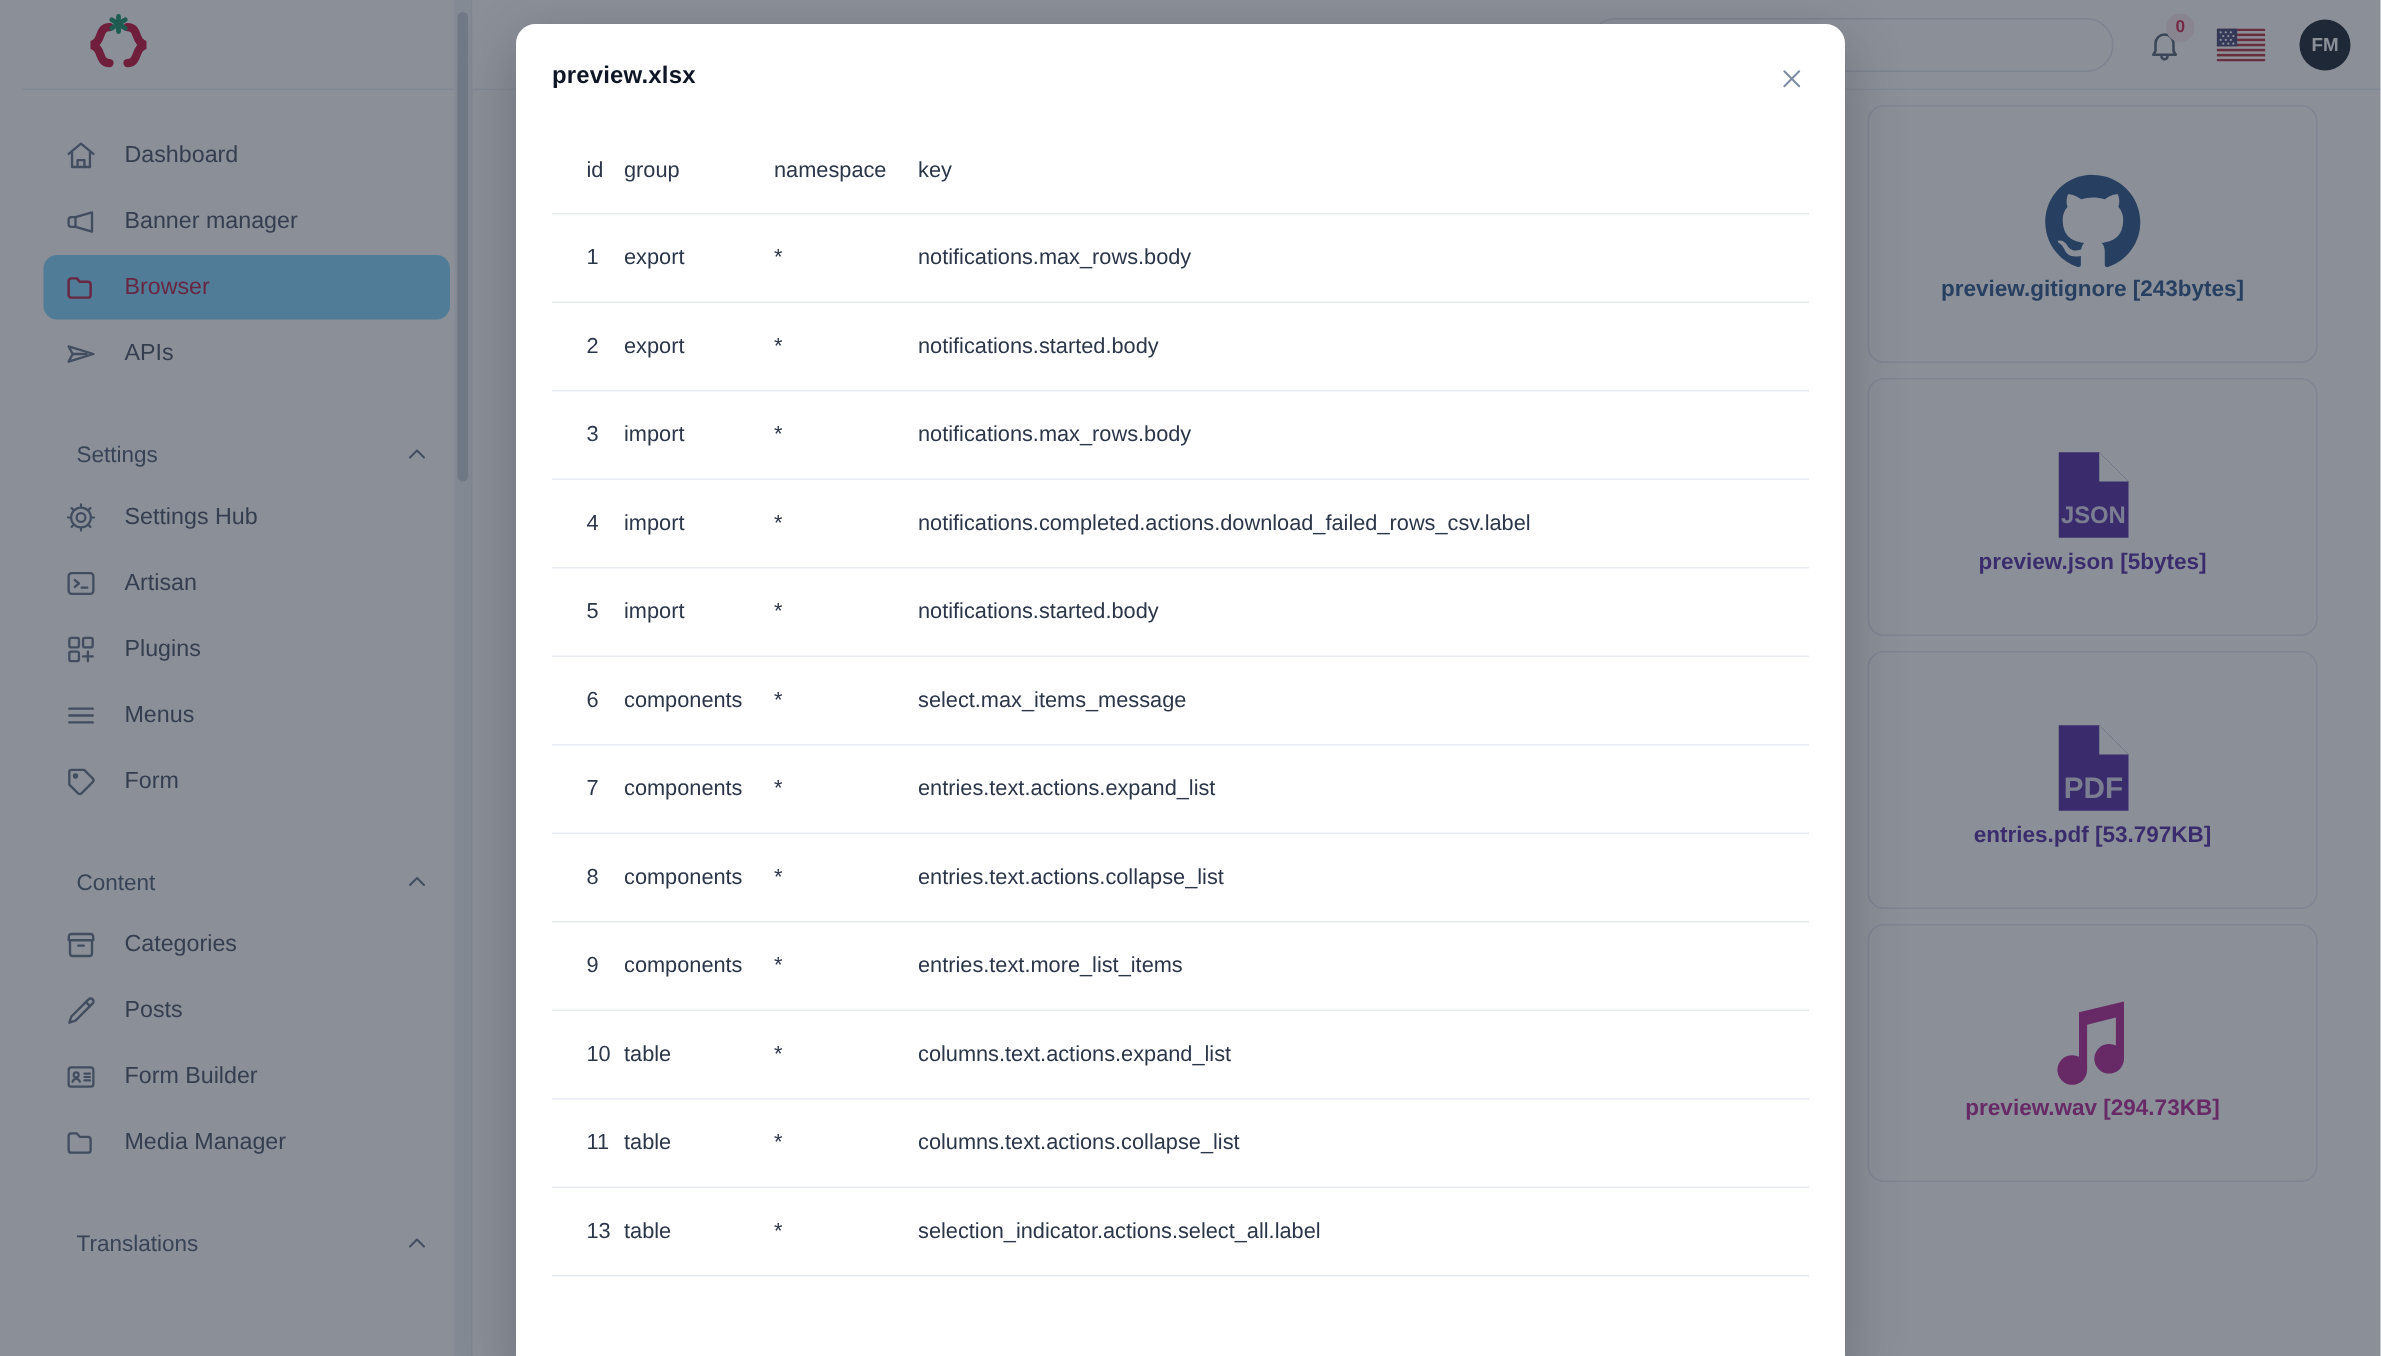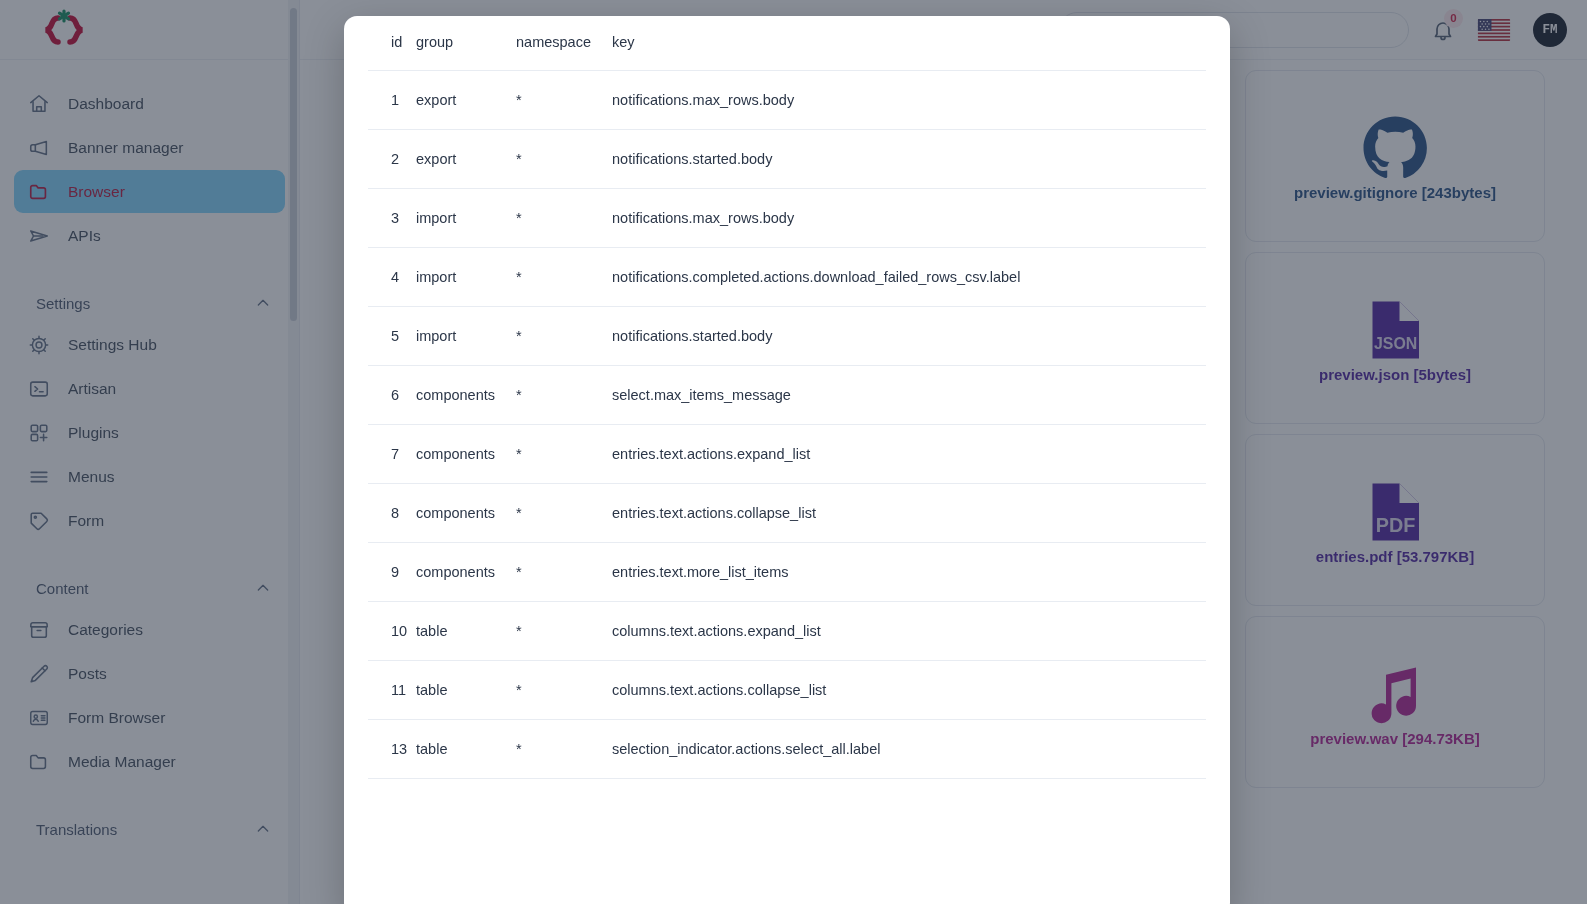--- a/index.html
+++ b/index.html
@@ -22,20 +22,21 @@
   
   .sidebar {
     width: 300px;
     flex: 0 0 300px;
     height: 904px;
     background: #ffffff;
     border-right: 1px solid #e6e9ee;
     position: relative;
     display: flex;
     flex-direction: column;
+    margin-left: 15px;
   }
   .brand {
     height: 60px;
     flex: 0 0 60px;
     display: flex;
     align-items: center;
     padding-left: 36px;
     border-bottom: 1px solid #eceff3;
   }
   .brand-logo { width: 56px; height: 42px; display: block; }
@@ -144,21 +145,20 @@
     display: flex; align-items: center; justify-content: center;
     padding: 0 4px;
   }
   .flag { width: 34px; height: 22px; display: block; border-radius: 2px; cursor: pointer; }
   .avatar {
     width: 34px; height: 34px; border-radius: 50%;
     background: #0d1523; color: #ffffff;
     font-size: 12.5px; font-weight: bold;
     display: flex; align-items: center; justify-content: center;
     cursor: pointer;
-    font-family: Liberation Mono, monospace;
   }
 
   .content {
     flex: 1 1 auto;
     overflow: hidden;
     padding: 0 20px;
     position: relative;
   }
   .file-grid {
     display: flex;
@@ -425,21 +425,21 @@
 
         <div class="nav-item">
           <span class="ic">
             <svg viewBox="0 0 24 24" fill="none" stroke="currentColor" stroke-width="1.6" stroke-linecap="round" stroke-linejoin="round">
               <rect x="3" y="5" width="18" height="14" rx="2"></rect>
               <circle cx="8.5" cy="10.5" r="1.8"></circle>
               <path d="M5.8 15.5c.5-1.5 1.6-2.2 2.7-2.2s2.2.7 2.7 2.2"></path>
               <path d="M14.5 9.5h4M14.5 12h4M14.5 14.5h4"></path>
             </svg>
           </span>
-          <span>Form Browser</span>
+          <span>Form Builder</span>
         </div>
 
         <div class="nav-item">
           <span class="ic">
             <svg viewBox="0 0 24 24" fill="none" stroke="currentColor" stroke-width="1.7" stroke-linecap="round" stroke-linejoin="round">
               <path d="M3 7a2 2 0 0 1 2-2h4l2 2.5h6a2 2 0 0 1 2 2V17a2 2 0 0 1-2 2H5a2 2 0 0 1-2-2V7z"></path>
             </svg>
           </span>
           <span>Media Manager</span>
         </div>
@@ -565,20 +565,30 @@
         </div>
 
       </div>
     </div>
   </div>
 </div>
 
 <div class="overlay"></div>
 
 <div class="modal">
+  <div class="modal-head">
+    <div class="modal-title">preview.xlsx</div>
+    <div class="modal-close">
+      <span class="ic">
+        <svg viewBox="0 0 24 24" fill="none" stroke="currentColor" stroke-width="1.9" stroke-linecap="round">
+          <path d="M5 5l14 14M19 5 5 19"></path>
+        </svg>
+      </span>
+    </div>
+  </div>
 
   <div class="modal-body">
     <table class="preview">
       <thead>
         <tr>
           <th class="col-id">id</th>
           <th class="col-group">group</th>
           <th class="col-ns">namespace</th>
           <th class="col-key">key</th>
         </tr>

